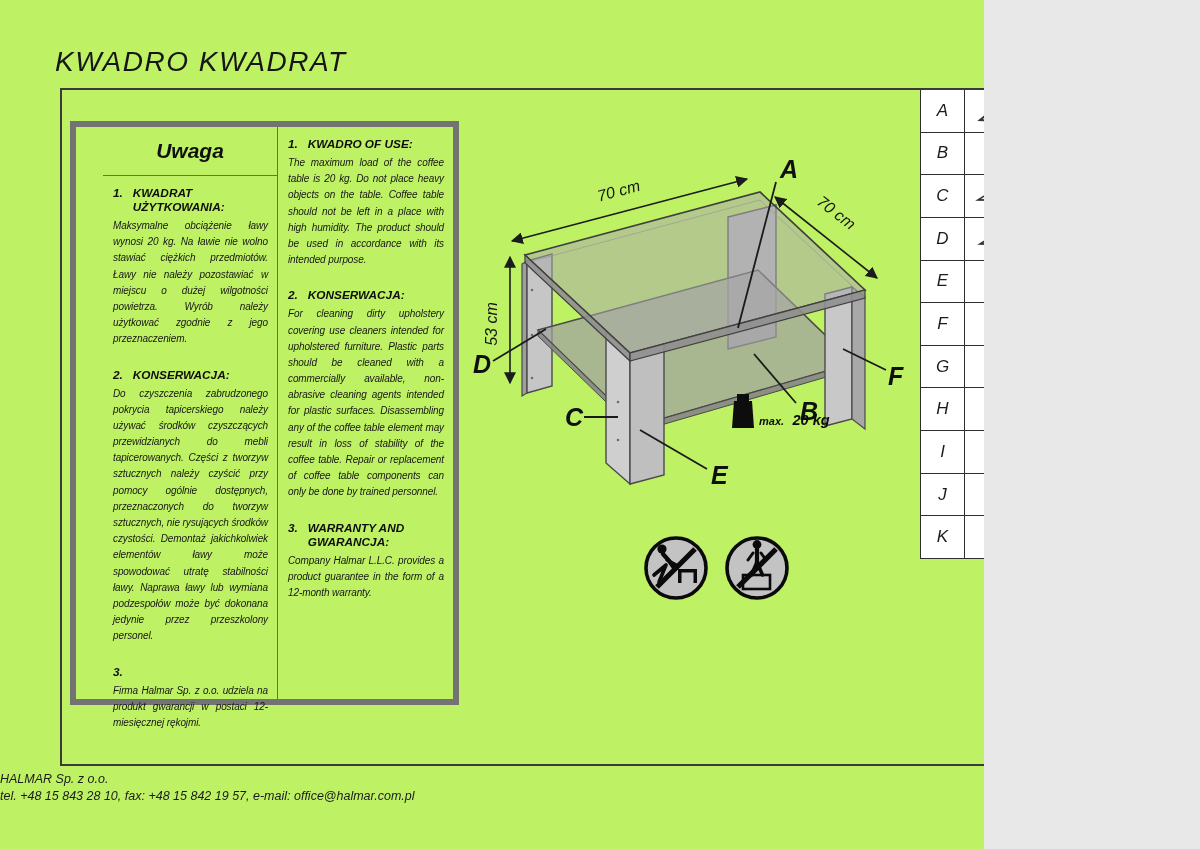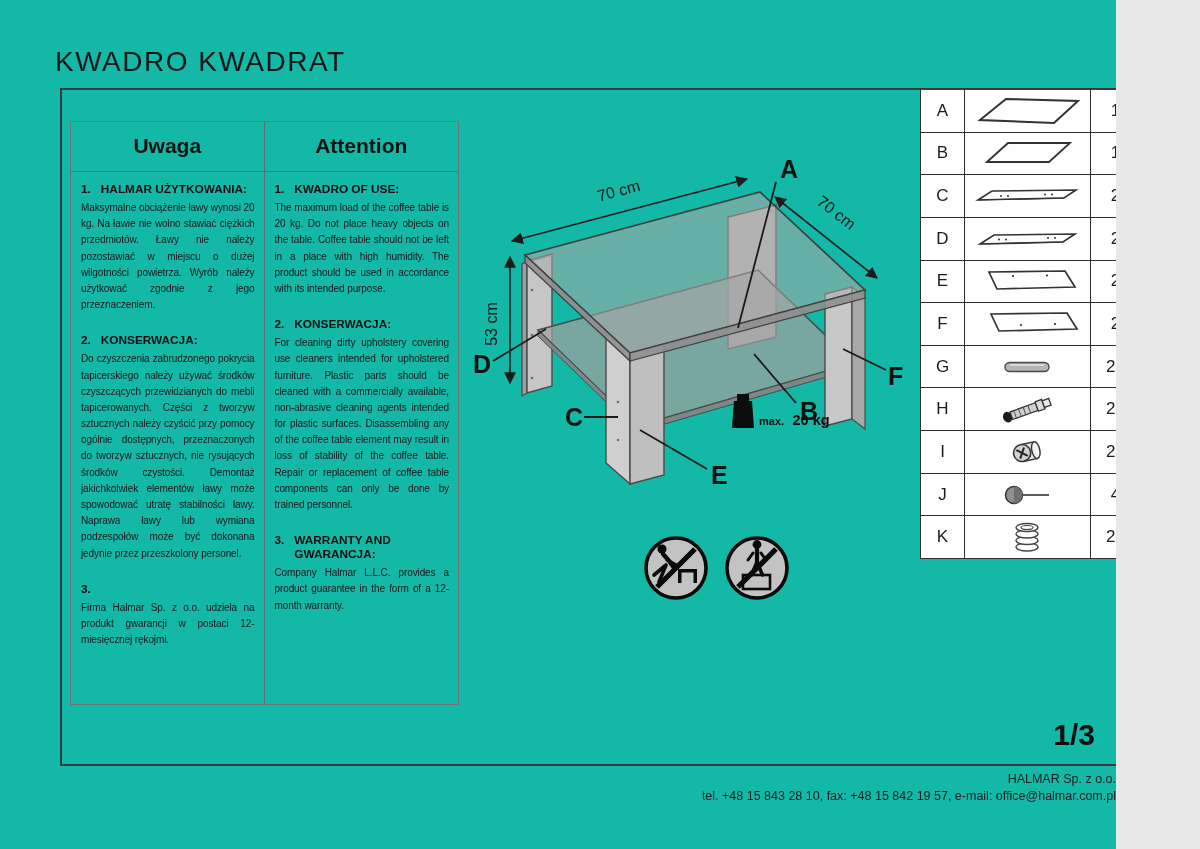--- a/index.html
+++ b/index.html
@@ -1,32 +1,32 @@
 <!DOCTYPE html>
 <html><head>
 <meta charset="utf-8">
 <style>
   * { margin:0; padding:0; box-sizing:border-box; }
   body { background:#e8e8e8; font-family:"Liberation Sans", sans-serif; }
   .page {
-    position:relative; width:1116px; height:849px; background:#14b8a6;
-    color:#1a1a1a; overflow:hidden;
+    position:relative; width:984px; height:849px; background:#bef264;
+    color:#1a1a1a; overflow:hidden;font-style:italic;
   }
   .doc-title {
     position:absolute; left:55px; top:46px;
     font-size:28px; letter-spacing:1.5px; color:#161616;
   }
   .main-box {
     position:absolute; left:60px; top:88px; width:1077px; height:678px;
     border:2px solid #3a3a3a;
   }
   
   .notice-table {
     position:absolute; left:8px; top:31px; width:389px; height:584px;
-    border:1px solid #737373; display:flex;
+    border:6px solid #737373; display:flex;padding-left:27px;
   }
   .notice-col { width:50%; display:flex; flex-direction:column; }
   .notice-col.first { border-right:1.5px solid #6b6b6b; }
   .notice-header {
     height:50px; line-height:48px; text-align:center;
     border-bottom:1.5px solid #6b6b6b;
     font-weight:700; font-size:21px; color:#101010;
   }
   .notice-body { padding:10px 9px 8px 10px; }
   .section + .section { margin-top:20px; }
@@ -55,60 +55,59 @@
   .dim-text { font-size:16px; fill:#161616; text-anchor:middle; }
   .leader { stroke:#1a1a1a; stroke-width:1.8; }
   .dim-line { stroke:#1c1c1c; stroke-width:1.6; }
   .page-num {
     position:absolute; right:40px; top:628px;
     font-weight:700; font-size:30px; color:#0f0f0f;
   }
   
   .footer {
     position:absolute; left:0; top:771px; width:100%;
-    text-align:right; font-size:12.5px; line-height:1.38; color:#1c1c1c;
+    text-align:left; font-size:12.5px; line-height:1.38; color:#1c1c1c;
   }
 </style>
 </head>
 <body>
 
 <div class="page">
 
   <div class="doc-title">KWADRO KWADRAT</div>
 
   <div class="main-box">
 
     <div class="notice-table">
       <div class="notice-col first">
         <div class="notice-header">Uwaga</div>
         <div class="notice-body">
           <div class="section">
             <div class="section-heading">
               <span>1.</span>
-              <span>HALMAR UŻYTKOWANIA:</span>
+              <span>KWADRAT UŻYTKOWANIA:</span>
             </div>
             <p class="section-body">Maksymalne obciążenie ławy wynosi 20 kg. Na ławie nie wolno stawiać ciężkich przedmiotów. Ławy nie należy pozostawiać w miejscu o dużej wilgotności powietrza. Wyrób należy użytkować zgodnie z jego przeznaczeniem.</p>
           </div>
           <div class="section">
             <div class="section-heading">
               <span>2.</span>
               <span>KONSERWACJA:</span>
             </div>
             <p class="section-body">Do czyszczenia zabrudzonego pokrycia tapicerskiego należy używać środków czyszczących przewidzianych do mebli tapicerowanych. Części z tworzyw sztucznych należy czyścić przy pomocy ogólnie dostępnych, przeznaczonych do tworzyw sztucznych, nie rysujących środków czystości. Demontaż jakichkolwiek elementów ławy może spowodować utratę stabilności ławy. Naprawa ławy lub wymiana podzespołów może być dokonana jedynie przez przeszkolony personel.</p>
           </div>
           <div class="section">
             <div class="section-heading">
               <span>3.</span>
             </div>
             <p class="section-body">Firma Halmar Sp. z o.o. udziela na produkt gwarancji w postaci 12-miesięcznej rękojmi.</p>
           </div>
         </div>
       </div>
       <div class="notice-col">
-        <div class="notice-header">Attention</div>
         <div class="notice-body">
           <div class="section">
             <div class="section-heading">
               <span>1.</span>
               <span>KWADRO OF USE:</span>
             </div>
             <p class="section-body">The maximum load of the coffee table is 20 kg. Do not place heavy objects on the table. Coffee table should not be left in a place with high humidity. The product should be used in accordance with its intended purpose.</p>
           </div>
           <div class="section">
             <div class="section-heading">

